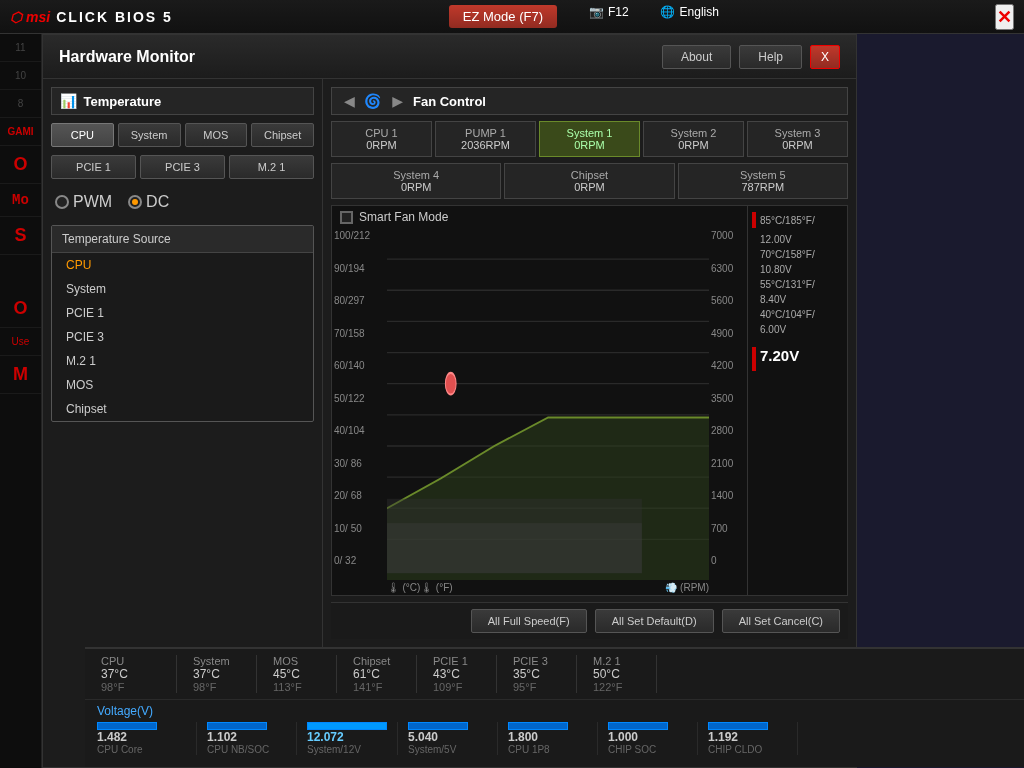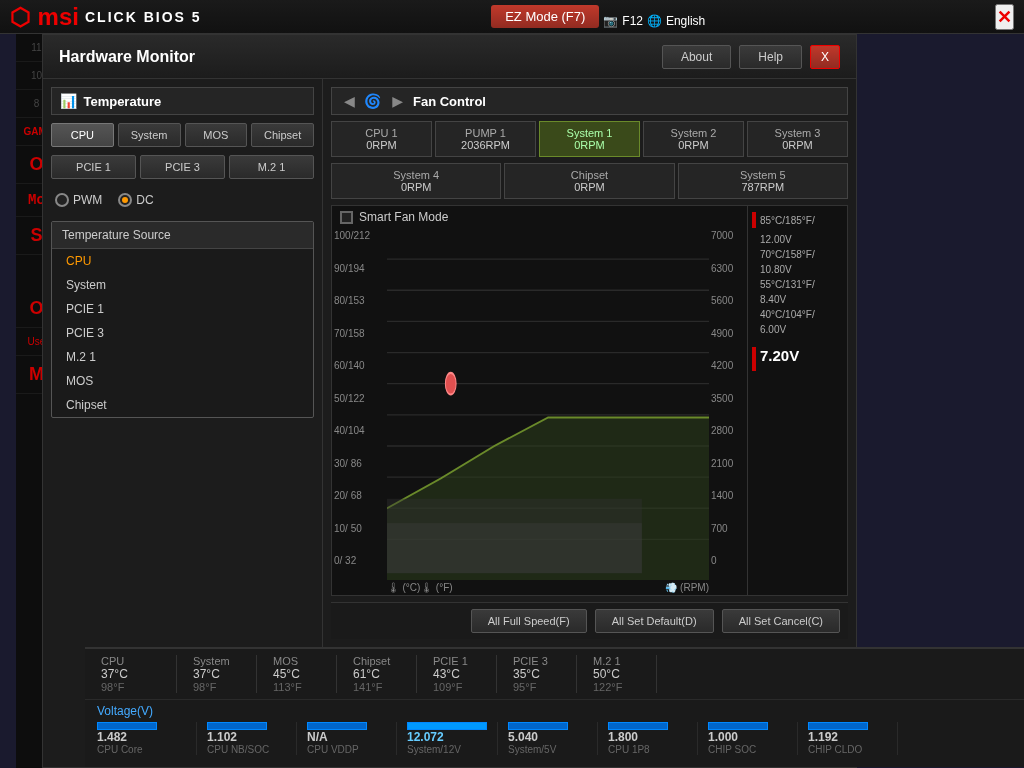--- a/index.html
+++ b/index.html
@@ -26,32 +26,33 @@
       border-bottom: 1px solid #333;
     }
     .top-bar-left {
       display: flex;
       align-items: center;
       gap: 6px;
     }
     .msi-logo {
       color: #e00;
       font-weight: bold;
-      font-size: 24px;
+      font-size: 14px;
+      font-style: italic;
     }
     .bios-title {
       color: #fff;
       font-size: 14px;
       font-weight: bold;
       letter-spacing: 2px;
     }
     .top-bar-center {
       display: flex;
-      align-items: flex-end;
-      gap: 4px;
+      align-items: flex-start;
+      gap: 32px;
     }
     .ez-mode-btn {
       background: linear-gradient(to bottom, #c0392b, #922b21);
       color: #fff;
       padding: 4px 14px;
       border-radius: 3px;
       font-size: 13px;
       cursor: pointer;
       border: none;
     }
@@ -189,21 +190,21 @@
       align-items: center;
       gap: 16px;
       padding: 6px 4px;
     }
     .radio-label {
       display: flex;
       align-items: center;
       gap: 4px;
       cursor: pointer;
       color: #ccc;
-      font-size: 12px;
+      font-size: 16px;
     }
     .radio-outer {
       width: 14px;
       height: 14px;
       border-radius: 50%;
       border: 2px solid #888;
       display: flex;
       align-items: center;
       justify-content: center;
       background: #222;
@@ -413,21 +414,21 @@
       font-weight: bold;
     }
     .voltage-name {
       color: #666;
       font-size: 10px;
     }
 
     
     .left-decoration {
       position: absolute;
-      left: 16px;
+      left: 0;
       top: 34px;
       width: 42px;
       height: 734px;
       background: #0d0d0d;
       border-right: 1px solid #222;
     }
     .left-dec-item {
       color: #444;
       font-size: 10px;
       text-align: center;
@@ -592,21 +593,21 @@
           <div class="smart-fan-header">
             <div class="smart-fan-checkbox"></div>
             <span>Smart Fan Mode</span>
           </div>
 
           <div style="display:flex; flex:1;">
 
             <div style="width:55px; display:flex; flex-direction:column; justify-content:space-between; padding:2px 4px 14px 2px; font-size:10px; color:#888;">
               <span>100/212</span>
               <span>90/194</span>
-              <span>80/153</span>
+              <span>80/297</span>
               <span>70/158</span>
               <span>60/140</span>
               <span>50/122</span>
               <span>40/104</span>
               <span>30/ 86</span>
               <span>20/ 68</span>
               <span>10/ 50</span>
               <span>0/ 32</span>
             </div>
 
@@ -736,27 +737,20 @@
         </div>
         <div class="voltage-item">
           <div class="voltage-bar-row">
             <div class="voltage-bar"></div>
           </div>
           <span class="voltage-val">1.102</span>
           <span class="voltage-name">CPU NB/SOC</span>
         </div>
         <div class="voltage-item">
           <div class="voltage-bar-row">
-            <div class="voltage-bar"></div>
-          </div>
-          <span class="voltage-val">N/A</span>
-          <span class="voltage-name">CPU VDDP</span>
-        </div>
-        <div class="voltage-item">
-          <div class="voltage-bar-row">
             <div class="voltage-bar highlight"></div>
           </div>
           <span class="voltage-val" style="color:#6cf;">12.072</span>
           <span class="voltage-name">System/12V</span>
         </div>
         <div class="voltage-item">
           <div class="voltage-bar-row">
             <div class="voltage-bar"></div>
           </div>
           <span class="voltage-val">5.040</span>

